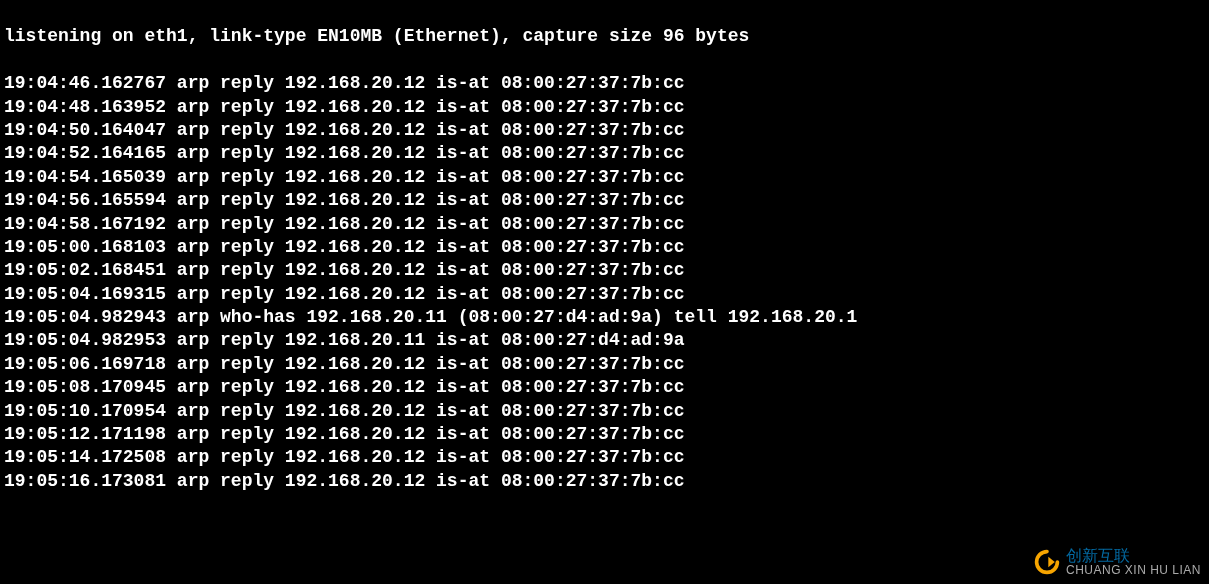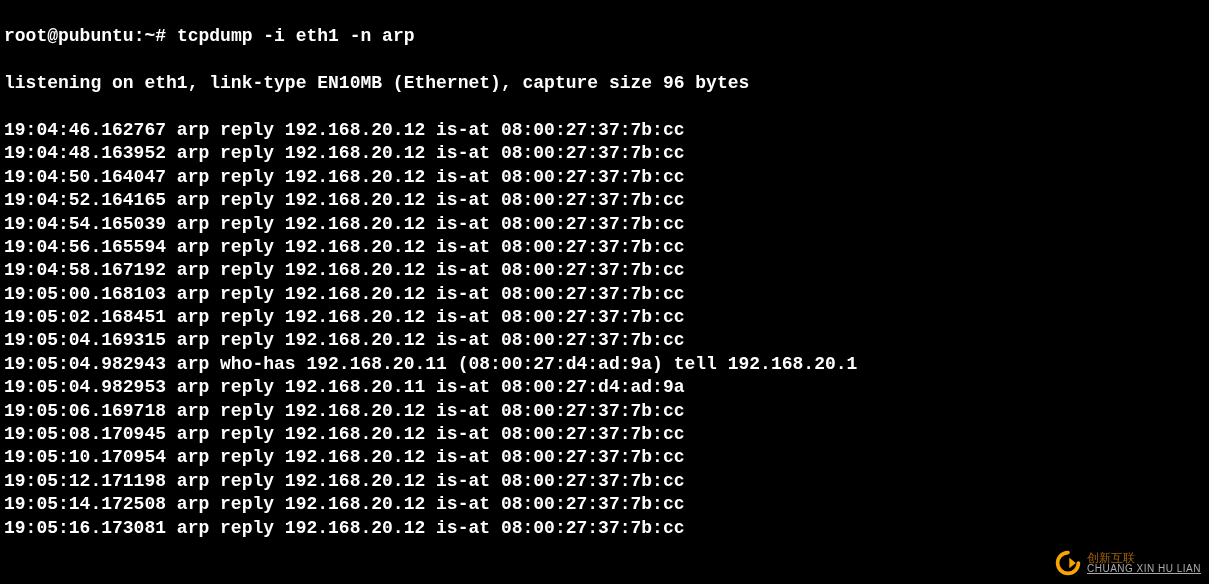--- a/index.html
+++ b/index.html
@@ -35,28 +35,27 @@
     font-size: 14px;
     font-weight: normal;
   }
   .watermark .icon {
     width: 26px;
     height: 26px;
     position: relative;
   }
   .watermark .icon svg { width: 100%; height: 100%; }
   .wm-text { display:flex; flex-direction:column; line-height:1; }
-  .wm-text .cn { font-size:12px; color:#a16207; }
-  .wm-text .en { font-size:10px; color:#aaa; letter-spacing:0.5px;text-decoration:underline; }
+  .wm-text .cn { font-size:16px; color:#0369a1; }
+  .wm-text .en { font-size:12px; color:#aaa; letter-spacing:0.5px; }
 </style>
 </head>
 <body>
 
 <div class="terminal">
-<span class="line"><span>root@pubuntu</span>:<span>~</span><span>#</span> <span>tcpdump -i eth1 -n arp</span></span>
 <span class="line">listening on eth1, link-type EN10MB (Ethernet), capture size 96 bytes</span>
 <div id="packet-lines"><span class="line">19:04:46.162767 arp reply 192.168.20.12 is-at 08:00:27:37:7b:cc</span><span class="line">19:04:48.163952 arp reply 192.168.20.12 is-at 08:00:27:37:7b:cc</span><span class="line">19:04:50.164047 arp reply 192.168.20.12 is-at 08:00:27:37:7b:cc</span><span class="line">19:04:52.164165 arp reply 192.168.20.12 is-at 08:00:27:37:7b:cc</span><span class="line">19:04:54.165039 arp reply 192.168.20.12 is-at 08:00:27:37:7b:cc</span><span class="line">19:04:56.165594 arp reply 192.168.20.12 is-at 08:00:27:37:7b:cc</span><span class="line">19:04:58.167192 arp reply 192.168.20.12 is-at 08:00:27:37:7b:cc</span><span class="line">19:05:00.168103 arp reply 192.168.20.12 is-at 08:00:27:37:7b:cc</span><span class="line">19:05:02.168451 arp reply 192.168.20.12 is-at 08:00:27:37:7b:cc</span><span class="line">19:05:04.169315 arp reply 192.168.20.12 is-at 08:00:27:37:7b:cc</span><span class="line">19:05:04.982943 arp who-has 192.168.20.11 (08:00:27:d4:ad:9a) tell 192.168.20.1</span><span class="line">19:05:04.982953 arp reply 192.168.20.11 is-at 08:00:27:d4:ad:9a</span><span class="line">19:05:06.169718 arp reply 192.168.20.12 is-at 08:00:27:37:7b:cc</span><span class="line">19:05:08.170945 arp reply 192.168.20.12 is-at 08:00:27:37:7b:cc</span><span class="line">19:05:10.170954 arp reply 192.168.20.12 is-at 08:00:27:37:7b:cc</span><span class="line">19:05:12.171198 arp reply 192.168.20.12 is-at 08:00:27:37:7b:cc</span><span class="line">19:05:14.172508 arp reply 192.168.20.12 is-at 08:00:27:37:7b:cc</span><span class="line">19:05:16.173081 arp reply 192.168.20.12 is-at 08:00:27:37:7b:cc</span></div>
 
 
 </div>
 
 <div class="watermark">
   <span class="icon">
     <svg viewBox="0 0 100 100">
       <path d="M50 10 A40 40 0 1 0 90 50" fill="none" stroke="#f7a500" stroke-width="14" stroke-linecap="round"></path>

